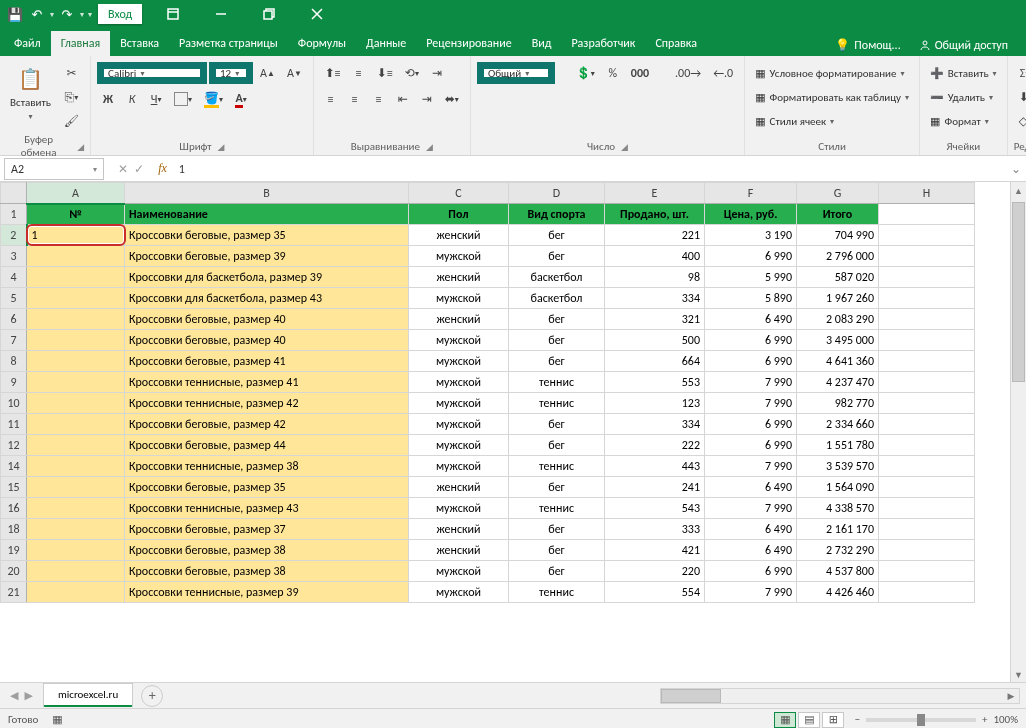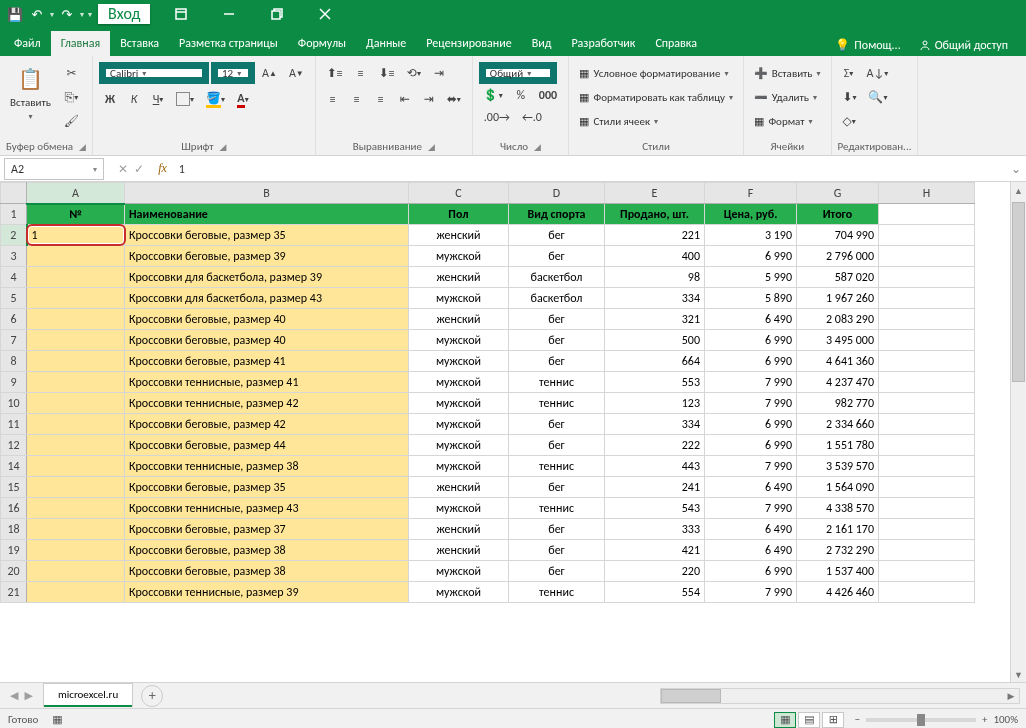--- a/index.html
+++ b/index.html
@@ -3,21 +3,21 @@
 <meta charset="utf-8">
 <style>
 * { margin:0; padding:0; box-sizing:border-box; font-family:"Segoe UI",Calibri,Arial,sans-serif; user-select:none; }
 body { width:1026px; height:728px; background:#fff; overflow:hidden; position:relative; }
 .titlebar { height:28px; background:#0c8b44; display:flex; align-items:center; color:#fff; font-size:12px; }
 .qat { display:flex; align-items:center; gap:4px; padding:0 6px; }
 .qat .ico { width:18px; height:18px; display:flex; align-items:center; justify-content:center; font-size:13px; cursor:pointer; }
 .qat .sep {font-size:8px; opacity:.8;}
 .title-center { flex:1; text-align:center; font-size:12px; letter-spacing:.3px; }
 .title-right { display:flex; align-items:center; gap:2px; }
-.login-btn { background:#fff; color:#0c8b44; height:20px; line-height:20px; padding:0 10px; font-size:16px; margin-right:6px; cursor:pointer; box-shadow:0 1px 2px rgba(0,0,0,.3);}
+.login-btn { background:#fff; color:#0c8b44; height:20px; line-height:20px; padding:0 10px; font-size:12px; margin-right:6px; cursor:pointer; box-shadow:0 1px 2px rgba(0,0,0,.3);}
 .winbtn { width:46px; height:28px; display:flex; align-items:center; justify-content:center; cursor:pointer; font-size:12px; }
 .winbtn svg { width:12px; height:12px; stroke:#fff; fill:none; stroke-width:1.5; }
 .tabsbar { height:28px; background:#0c8b44; display:flex; align-items:flex-end; padding:0 4px; color:#fff; font-size:12px; }
 .tab { padding:5px 10px 6px; cursor:pointer; white-space:nowrap; }
 .tab.active { background:#f1f1f1; color:#1c7a3e; }
 .tabs-right { margin-left:auto; display:flex; align-items:center; gap:6px; padding-right:8px; font-size:12px; }
 .tabs-right .item { display:flex; align-items:center; gap:4px; cursor:pointer; padding:4px 6px; }
 
 .ribbon { height:100px; background:#f1f1f1; border-bottom:1px solid #d4d4d4; display:flex; font-size:11px; }
 .group { display:flex; flex-direction:column; border-right:1px solid #e0e0e0; padding:2px 6px 0 6px; }
@@ -231,21 +231,21 @@
         <div class="smbtn">⬌<span style="font-size:8px">▾</span></div>
       </div>
     </div>
     <div class="group-label">
         <span>Выравнивание</span>
         <span class="dlaunch">◢</span>
       </div>
   </div>
 
   <div class="group">
-    <div class="group-body" style="flex-direction:column;gap:0;">
+    <div class="group-body" style="flex-direction:row;gap:16px;">
       <div class="combo" style="width:78px">
           <span>Общий</span>
           <span class="dd">▾</span>
         </div>
       <div class="row">
         <div class="smbtn">💲<span style="font-size:8px">▾</span></div>
         <div class="smbtn">%</div>
         <div class="smbtn">
             <b>000</b>
           </div>
@@ -521,21 +521,21 @@
           <td></td>
         </tr>
         <tr>
           <th class="">20</th>
           <td class="datacell yellow"></td>
           <td class="datacell yellow">Кроссовки беговые, размер 38</td>
           <td class="datacell ctr">мужской</td>
           <td class="datacell ctr">бег</td>
           <td class="datacell num">220</td>
           <td class="datacell num">6 990</td>
-          <td class="datacell num">1 537 400</td>
+          <td class="datacell num">4 537 800</td>
           <td></td>
         </tr>
         <tr>
           <th class="">21</th>
           <td class="datacell yellow"></td>
           <td class="datacell yellow">Кроссовки теннисные, размер 39</td>
           <td class="datacell ctr">мужской</td>
           <td class="datacell ctr">теннис</td>
           <td class="datacell num">554</td>
           <td class="datacell num">7 990</td>

